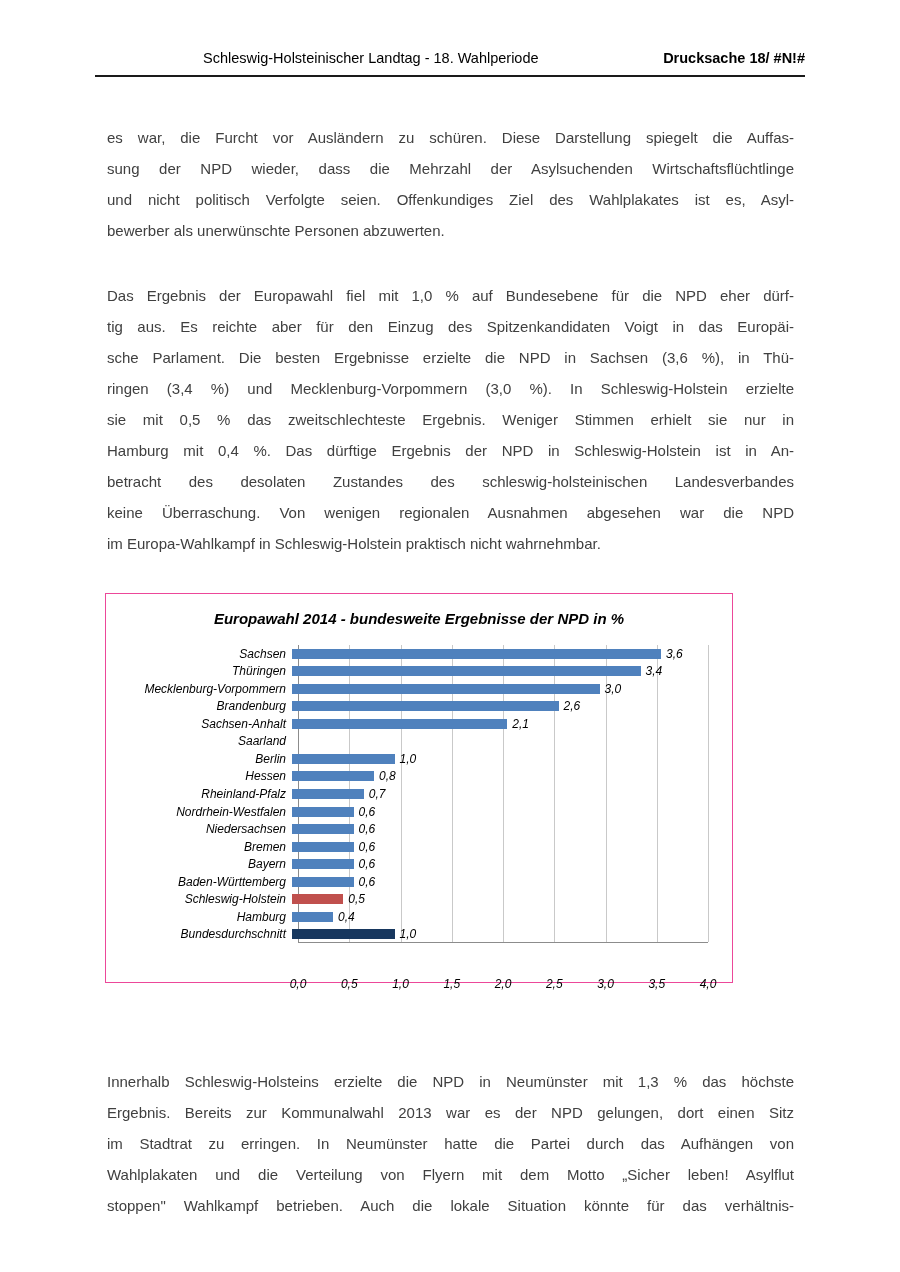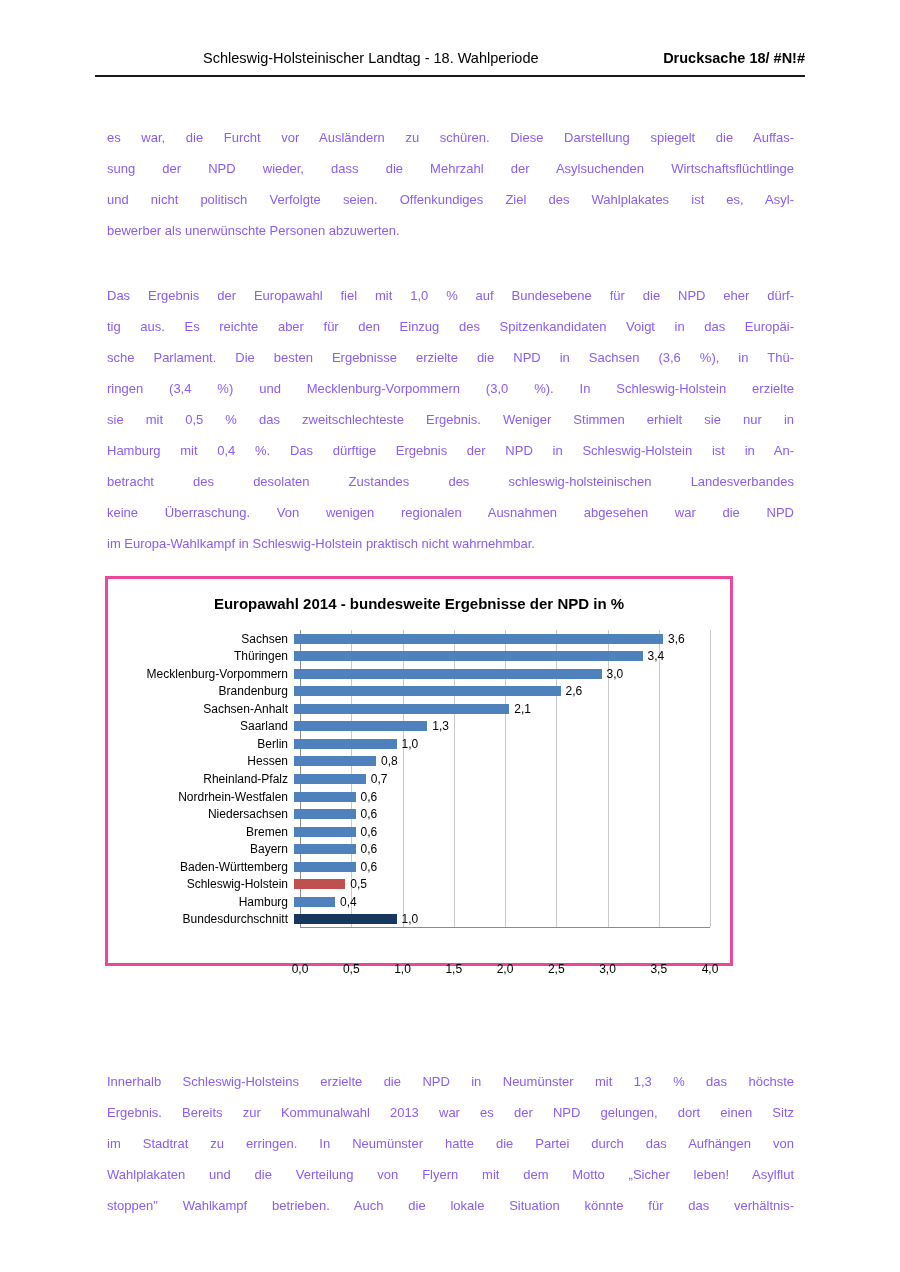--- a/index.html
+++ b/index.html
@@ -16,31 +16,31 @@
     position:absolute; top:50px; left:95px; width:710px;
     display:flex; justify-content:space-between; align-items:flex-end;
     padding-bottom:9px; border-bottom:2px solid #1a1a1a;
     font-size:14.5px;
   }
   .doc-header .hleft { margin-left:108px; }
   .doc-header .hright { font-weight:bold; }
   
   .para {
     position:absolute; left:107px; width:687px;
-    font-size:13px; line-height:31px; color:#8b5cf6;
+    font-size:15px; line-height:31px; color:#404040;
   }
   #p1 { top:122px; }
   #p2 { top:280px; }
   #p3 { top:1066px; }
   .tline { text-align:justify; text-align-last:justify; }
   .tline.last { text-align-last:left; }
   
   .chart-box {
-    position:absolute; left:105px; top:576px; width:628px; height:390px;
-    border:3px solid #ec4899; background:#fff;
+    position:absolute; left:105px; top:593px; width:628px; height:390px;
+    border:1px solid #ec4899; background:#fff;font-style:italic;
   }
   .chart-title { margin-top:16px; text-align:center; font-weight:bold; font-size:15px; height:18px; }
   .chart-plot { position:relative; margin-top:17px; height:298px; }
   .chart-grid {
     position:absolute; left:192px; top:0; width:410px; height:100%;
     border-bottom:1px solid #8c8c8c;
   }
   .gl { position:absolute; top:0; bottom:0; width:1px; background:#c9c9c9; }
   .gl.axis { background:#8c8c8c; }
   #chart-rows { position:relative; height:100%; display:flex; flex-direction:column; }
@@ -128,24 +128,20 @@
           </div>
           <div class="chart-row">
             <div class="chart-cat">Sachsen-Anhalt</div>
             <div class="chart-track">
               <div class="chart-bar" style="width: 52.5%; background: rgb(79, 129, 189);"></div>
               <div class="chart-val">2,1</div>
             </div>
           </div>
           <div class="chart-row">
             <div class="chart-cat">Saarland</div>
-            <div class="chart-track">
-              <div class="chart-bar" style="width: 32.5%; background: rgb(79, 129, 189);"></div>
-              <div class="chart-val">1,3</div>
-            </div>
           </div>
           <div class="chart-row">
             <div class="chart-cat">Berlin</div>
             <div class="chart-track">
               <div class="chart-bar" style="width: 25%; background: rgb(79, 129, 189);"></div>
               <div class="chart-val">1,0</div>
             </div>
           </div>
           <div class="chart-row">
             <div class="chart-cat">Hessen</div>

